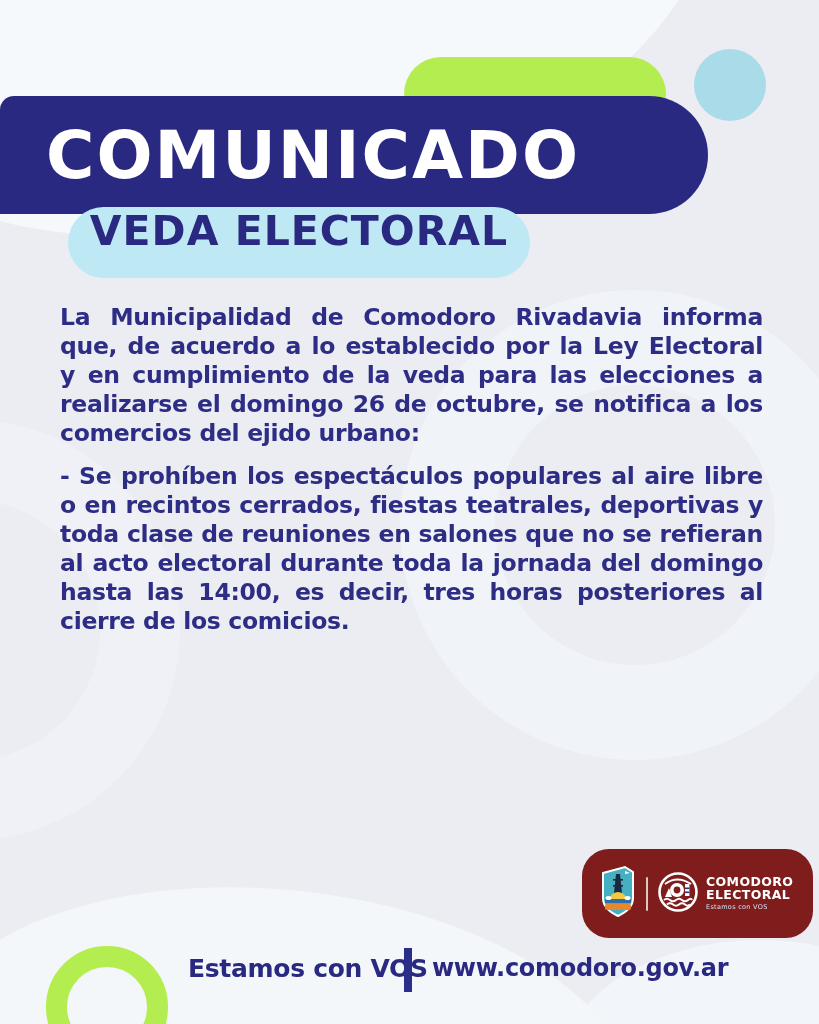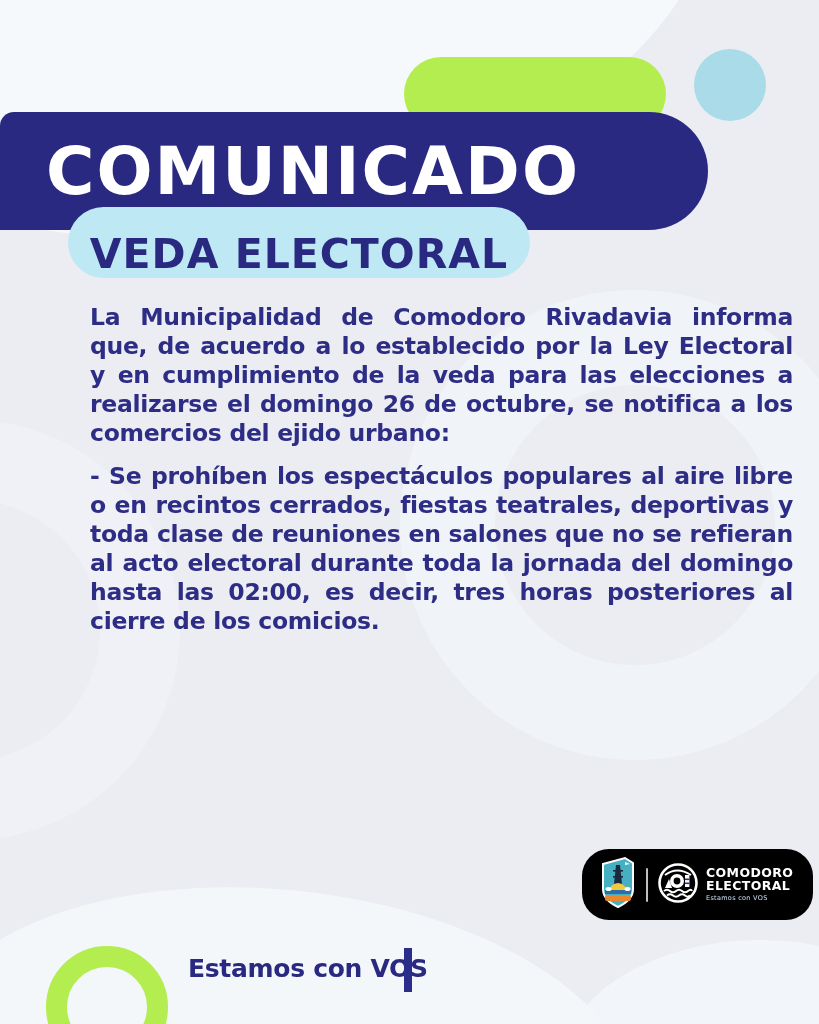--- a/index.html
+++ b/index.html
@@ -39,50 +39,50 @@
   .shape-blue-dot {
     position:absolute; left:694px; top:49px; width:72px; height:72px;
     border-radius:50%; background:#a9dbe8; z-index:1;
   }
   .green-ring {
     position:absolute; left:46px; top:946px; width:122px; height:122px;
     border-radius:50%; border:21px solid #b3ed4f; z-index:1;
   }
   
   .banner {
-    position:absolute; left:0; top:112px; width:708px; height:118px;
+    position:absolute; left:0; top:96px; width:708px; height:118px;
     background:#2a2981; border-radius:14px 59px 59px 0;
     display:flex; align-items:center; padding-left:46px; z-index:2;
   }
   .banner h1 {
     color:#ffffff; font-size:66px; font-weight:bold; letter-spacing:2px;
     white-space:nowrap;
   }
   .veda-pill {
     position:absolute; left:68px; top:207px; width:462px; height:71px;
     background:#bfe8f5; border-radius:36px; z-index:3;
-    display:flex; align-items:flex-end; justify-content:center;
+    display:flex; align-items:flex-start; justify-content:center;
   }
   .veda-pill h2 {
     color:#2a2981; font-size:41px; font-weight:bold; letter-spacing:1px;
     white-space:nowrap;
   }
   
   .body-text {
-    position:absolute; left:60px; top:303px; width:703px; z-index:2;margin-left:30px;
+    position:absolute; left:60px; top:303px; width:703px; z-index:2;
   }
   .body-text p {
     font-size:23.5px; line-height:29px; font-weight:bold;
     color:#2e2d86; text-align:justify; margin-bottom:14px;
     letter-spacing:-0.3px;
   }
   
   .logo-plaque {
-    position:absolute; left:582px; top:849px; width:231px; height:71px;
-    background:#000000; border-radius:27px; z-index:2;
+    position:absolute; left:582px; top:849px; width:231px; height:89px;
+    background:#7f1d1d; border-radius:27px; z-index:2;
     display:flex; align-items:center; padding:0 14px 0 18px;
   }
   .plaque-divider {
     width:2px; height:34px; background:rgba(255,255,255,.75);
     border-radius:1px; margin:0 9px 0 10px;
   }
   .wordmark { margin-left:7px; line-height:1; }
   .wordmark .org-line {
     color:#ffffff; font-size:12.5px; font-weight:bold; letter-spacing:.4px;
   }
@@ -119,21 +119,21 @@
 
   <div class="banner">
     <h1>COMUNICADO</h1>
   </div>
   <div class="veda-pill">
     <h2>VEDA ELECTORAL</h2>
   </div>
 
   <div class="body-text">
     <p>La Municipalidad de Comodoro Rivadavia informa que, de acuerdo a lo establecido por la Ley Electoral y en cumplimiento de la veda para las elecciones a realizarse el domingo 26 de octubre, se notifica a los comercios del ejido urbano:</p>
-    <p>- Se prohíben los espectáculos populares al aire libre o en recintos cerrados, fiestas teatrales, deportivas y toda clase de reuniones en salones que no se refieran al acto electoral durante toda la jornada del domingo hasta las 02:00, es decir, tres horas posteriores al cierre de los comicios.</p>
+    <p>- Se prohíben los espectáculos populares al aire libre o en recintos cerrados, fiestas teatrales, deportivas y toda clase de reuniones en salones que no se refieran al acto electoral durante toda la jornada del domingo hasta las 14:00, es decir, tres horas posteriores al cierre de los comicios.</p>
   </div>
 
   <div class="logo-plaque">
     <span>
       <svg width="36" height="53" viewBox="0 0 36 53">
         <path d="M3,8 L25,2 L33,7 L33,33 Q33,44 18,51 Q3,44 3,33 Z" fill="#46b0c3" stroke="#ffffff" stroke-width="2"></path>
         <polygon points="16,9 20,9 22,28 14,28" fill="#1c2740"></polygon>
         <rect x="13" y="14" width="10" height="1.6" fill="#1c2740"></rect>
         <rect x="13" y="20" width="10" height="1.6" fill="#1c2740"></rect>
         <path d="M25,6 l5,2 l-5,1 Z" fill="#ffffff"></path>
@@ -160,16 +160,17 @@
     </span>
     <span class="wordmark">
       <div class="org-line">COMODORO</div>
       <div class="org-line">ELECTORAL</div>
       <div class="org-tagline">Estamos con VOS</div>
     </span>
   </div>
 
   <div class="footer-tagline">Estamos con VOS</div>
   <div class="footer-divider"></div>
+  <div class="footer-url">www.comodoro.gov.ar</div>
 
   <div class="green-ring"></div>
 
 </div>
 
 </body></html>

